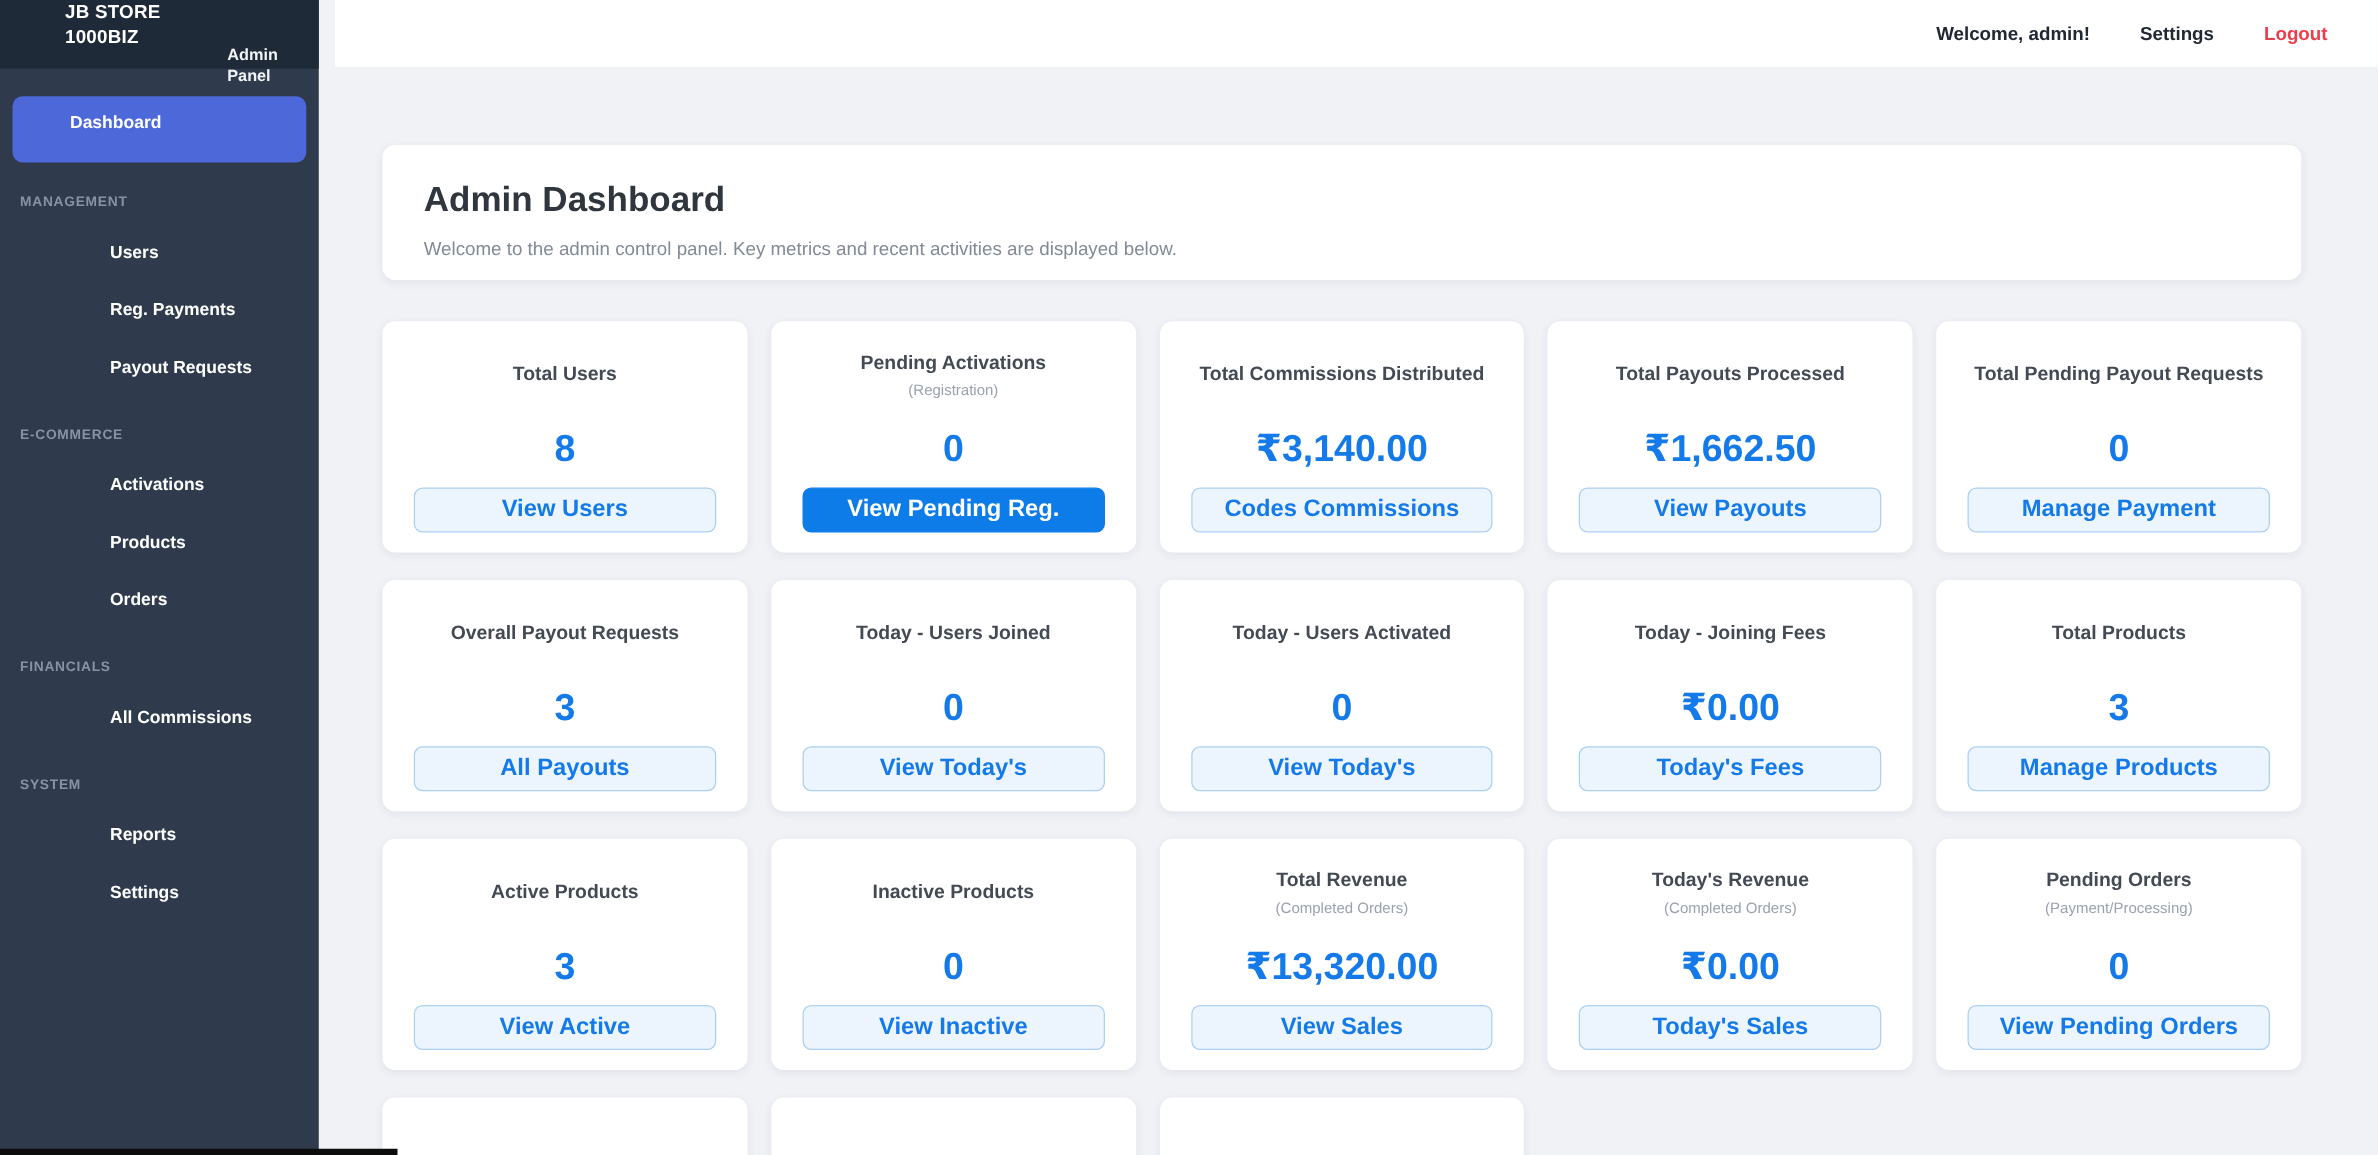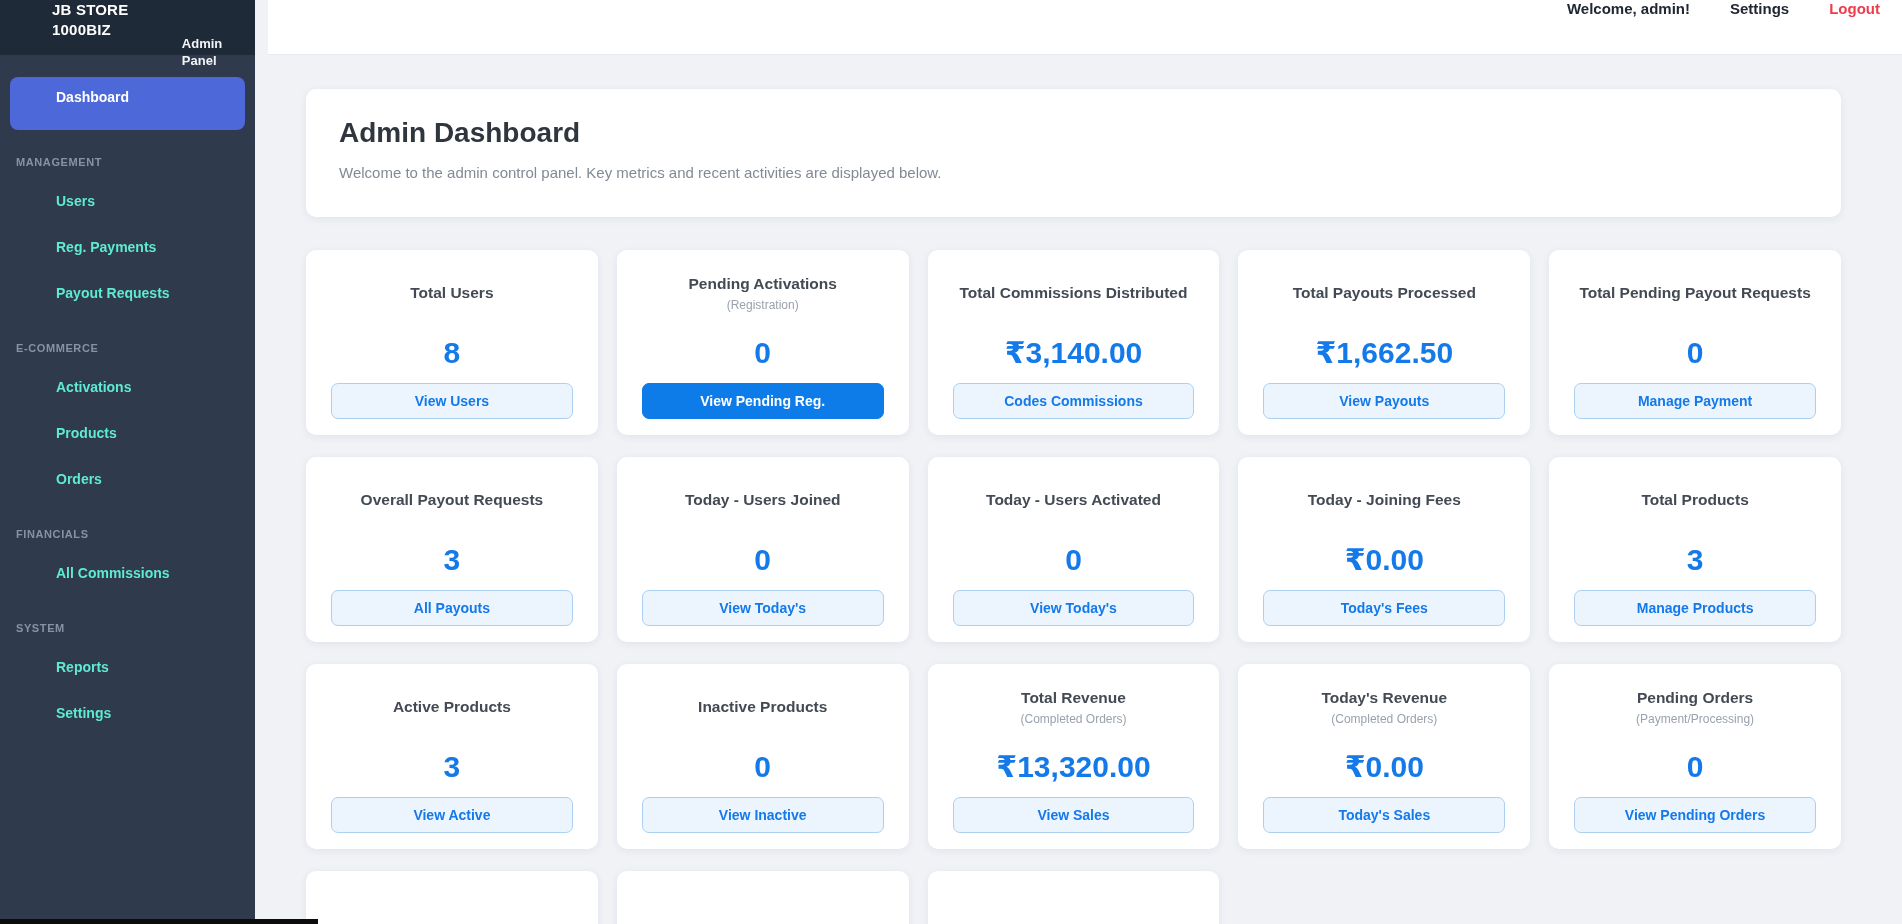--- a/index.html
+++ b/index.html
@@ -9,61 +9,61 @@
     font-family:"Liberation Sans","DejaVu Sans",sans-serif;
     -webkit-font-smoothing:antialiased;
   }
   
   .sidebar{position:absolute;left:0;top:0;width:255px;height:924px;background:#2f3b4d;z-index:2;}
   .sidebar-head{height:55px;background:#1f2a38;display:flex;flex-direction:row;justify-content:center;padding-left:52px;box-sizing:border-box;}
   .sidebar-title{color:#ffffff;font-size:15px;font-weight:bold;letter-spacing:.2px;line-height:1.35;}
   .sidebar-subtitle{color:#f2f4f7;font-size:13px;font-weight:bold;line-height:1.3;margin-top:36px;}
   .nav{padding-top:22px;}
   .nav-item{
-    height:46px;line-height:46px;padding-left:56px;
-    color:#5eead4;font-size:14px;font-weight:600;cursor:pointer;white-space:nowrap;
+    height:46px;line-height:46px;padding-left:88px;
+    color:#ffffff;font-size:14px;font-weight:600;cursor:pointer;white-space:nowrap;
   }
   .nav-item.active{
     margin:0 10px 4px 10px;height:53px;line-height:41px;padding-left:46px;
     background:#4d68d9;border-radius:8px;color:#ffffff;
   }
   .nav-section-label{
     margin:26px 0 10px 16px;color:#8793a3;font-size:11px;font-weight:bold;
     letter-spacing:.6px;text-transform:uppercase;
   }
   
   .topbar{
     position:absolute;left:268px;right:0;top:0;height:55px;background:#ffffff;
     border-bottom:1px solid #e8eaef;box-sizing:border-box;
-    display:flex;align-items:flex-start;justify-content:flex-end;gap:40px;padding-right:22px;z-index:1;
+    display:flex;align-items:center;justify-content:flex-end;gap:40px;padding-right:40px;z-index:1;
   }
   .topbar .welcome{color:#212833;font-size:15px;font-weight:bold;}
   .topbar .link{color:#212833;font-size:15px;font-weight:600;cursor:pointer;text-decoration:none;}
   .topbar .logout{color:#ee3c4c;}
   
   .main{position:absolute;left:255px;top:55px;right:0;bottom:0;overflow:hidden;}
   .container{width:1535px;margin-left:51px;}
   .card{background:#ffffff;border-radius:10px;box-shadow:0 2px 8px rgba(30,45,80,.07);}
-  .header-card{margin-top:34px;height:128px;box-sizing:border-box;padding:28px 33px;}
+  .header-card{margin-top:61px;height:108px;box-sizing:border-box;padding:28px 33px;}
   .page-title{font-size:28px;font-weight:600;color:#30363d;}
   .page-subtitle{margin-top:15px;font-size:15px;color:#828a96;}
   
   .stats-grid{
     margin-top:33px;display:grid;grid-template-columns:repeat(5,1fr);
     column-gap:19px;row-gap:22px;grid-auto-rows:185px;
   }
   .stat{display:flex;flex-direction:column;align-items:center;box-sizing:border-box;padding:0 25px;}
   .stat-head{min-height:58px;margin-top:14px;display:flex;flex-direction:column;justify-content:center;align-items:center;text-align:center;}
   .stat-label{font-size:15.5px;font-weight:600;color:#434a54;line-height:1.25;}
   .stat-sublabel{font-size:12px;color:#9aa2ad;margin-top:4px;}
   .stat-value{flex:1;display:flex;align-items:center;justify-content:center;font-size:30px;font-weight:bold;color:#1479e9;}
   .stat-btn{
     width:100%;height:36px;margin-bottom:16px;border-radius:7px;cursor:pointer;
     background:#ecf5fd;border:1px solid #abd0f2;color:#1479e9;
-    font-family:inherit;font-size:14px;font-weight:600;
+    font-family:inherit;font-size:19px;font-weight:600;
   }
   .stat-btn.solid{background:#0d7ce9;border-color:#0d7ce9;color:#ffffff;}
   
   .bottom-bar{position:absolute;left:0;bottom:0;width:318px;height:5px;background:#0c0c0c;z-index:3;}
 </style>
 </head>
 <body>
 
 <div class="sidebar">
   <div class="sidebar-head">

